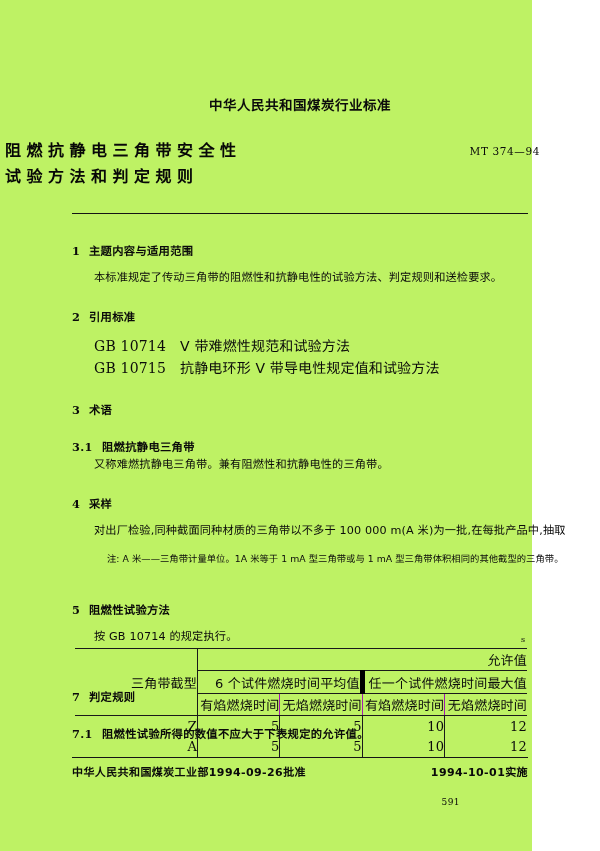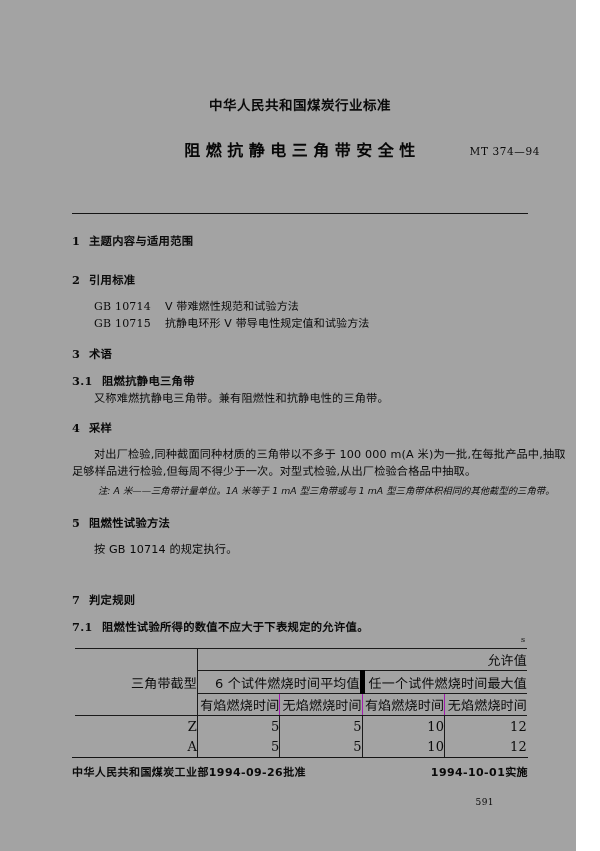--- a/index.html
+++ b/index.html
@@ -13,23 +13,23 @@
     height: 851px;
     position: relative;
     font-family: "DejaVu Sans", "Liberation Sans", sans-serif;
     color: #0a0a0a;
     overflow: hidden;
   }
 
   .page {
     position: absolute;
     left: 0; top: 0;
-    width: 576px;
+    width: 532px;
     height: 851px;
-    background: #a3a3a3;
+    background: #bef264;
   }
 
   
   .masthead {
     position: absolute;
     left: 0;
     top: 94px;
     width: 600px;
     text-align: center;
   }
@@ -40,21 +40,21 @@
     color: #0b0b0b;
   }
 
   .title-block {
     position: absolute;
     left: 0;
     top: 138px;
     width: 600px;
   }
   .doc-title {
-    text-align: center;
+    text-align: left;
     font-size: 16px;
     font-weight: bold;
     line-height: 1.62;
     letter-spacing: 5.5px;
     padding-left: 5px;
     color: #070707;
   }
   .std-number {
     position: absolute;
     right: 60px;
@@ -79,21 +79,21 @@
   .body {
     position: absolute;
     left: 72px;
     top: 232px;
     width: 462px;
   }
 
   .sec-head {
     font-size: 11.3px;
     font-weight: bold;
-    margin: 0 0 2px 0;
+    margin: 10px 0 2px 0;
     letter-spacing: 0.3px;
     white-space: nowrap;
   }
   .sec-head .num {
     display: inline-block;
     min-width: 17px;
     font-family: "DejaVu Serif", "Liberation Serif", serif;
   }
   .sec-head.sub .num {
     min-width: 30px;
@@ -107,41 +107,40 @@
     line-height: 1.52;
     margin: 0;
     letter-spacing: 0.15px;
     text-indent: 22px;
     white-space: nowrap;
   }
   .para.cont { text-indent: 0; }
   .para.ind1 { text-indent: 22px; }
 
   .ref-line {
-    font-size: 11px;
+    font-size: 14px;
     line-height: 1.58;
     margin: 0;
     padding-left: 22px;
     letter-spacing: 0.15px;
     white-space: nowrap;
   }
   .ref-line .code {
     font-family: "DejaVu Serif", "Liberation Serif", serif;
     letter-spacing: 0.2px;
   }
   .ref-line .gap { display: inline-block; width: 14px; }
 
   .note-line {
     font-size: 9.3px;
     line-height: 1.5;
-    margin: 4px;
+    margin: 13px;
     padding-left: 22px;
     letter-spacing: 0.05px;
     white-space: nowrap;
-    font-style: italic;
   }
 
   .sp-s { height: 9px; }
   .sp-m { height: 12px; }
 
   
   .table-wrap {
     position: absolute;
     left: 75px;
     top: 648px;
@@ -230,49 +229,51 @@
     left: 0; top: 0;
     white-space: nowrap;
   }
   .footer .effective {
     position: absolute;
     right: 0; top: 0;
     white-space: nowrap;
   }
   .page-no {
     position: absolute;
-    right: 82px;
+    right: 72px;
     top: 797px;
     font-size: 9px;
     font-family: "DejaVu Serif", "Liberation Serif", serif;
     letter-spacing: 0.4px;
   }
 </style>
 </head>
 <body>
 
 <div class="page">
 
   <div class="masthead">
     <div class="org-line">中华人民共和国煤炭行业标准</div>
   </div>
 
   <div class="title-block">
     <div class="doc-title">阻燃抗静电三角带安全性</div>
+    <div class="doc-title">试验方法和判定规则</div>
     <div class="std-number">MT 374—94</div>
   </div>
 
   <div class="rule-top"></div>
 
   <div class="body">
 
     <div class="sec-head">
       <span class="num">1</span><span>主题内容与适用范围</span>
     </div>
     <div class="sp-s"></div>
+    <p class="para ind1">本标准规定了传动三角带的阻燃性和抗静电性的试验方法、判定规则和送检要求。</p>
     <div class="sp-m"></div>
 
     <div class="sec-head">
       <span class="num">2</span><span>引用标准</span>
     </div>
     <div class="sp-s"></div>
     <p class="ref-line">
       <span class="code">GB 10714</span><span class="gap"></span><span>V 带难燃性规范和试验方法</span>
     </p>
     <p class="ref-line">
@@ -288,21 +289,20 @@
       <span class="num">3.1</span><span>阻燃抗静电三角带</span>
     </div>
     <p class="para ind1">又称难燃抗静电三角带。兼有阻燃性和抗静电性的三角带。</p>
     <div class="sp-m"></div>
 
     <div class="sec-head">
       <span class="num">4</span><span>采样</span>
     </div>
     <div class="sp-s"></div>
     <p class="para ind1">对出厂检验,同种截面同种材质的三角带以不多于 100 000 m(A 米)为一批,在每批产品中,抽取</p>
-    <p class="para cont">足够样品进行检验,但每周不得少于一次。对型式检验,从出厂检验合格品中抽取。</p>
     <p class="note-line">注: A 米——三角带计量单位。1A 米等于 1 mA 型三角带或与 1 mA 型三角带体积相同的其他截型的三角带。</p>
     <div class="sp-m"></div>
 
     <div class="sec-head">
       <span class="num">5</span><span>阻燃性试验方法</span>
     </div>
     <div class="sp-s"></div>
     <p class="para ind1">按 GB 10714 的规定执行。</p>
     <div class="sp-m"></div>
 

